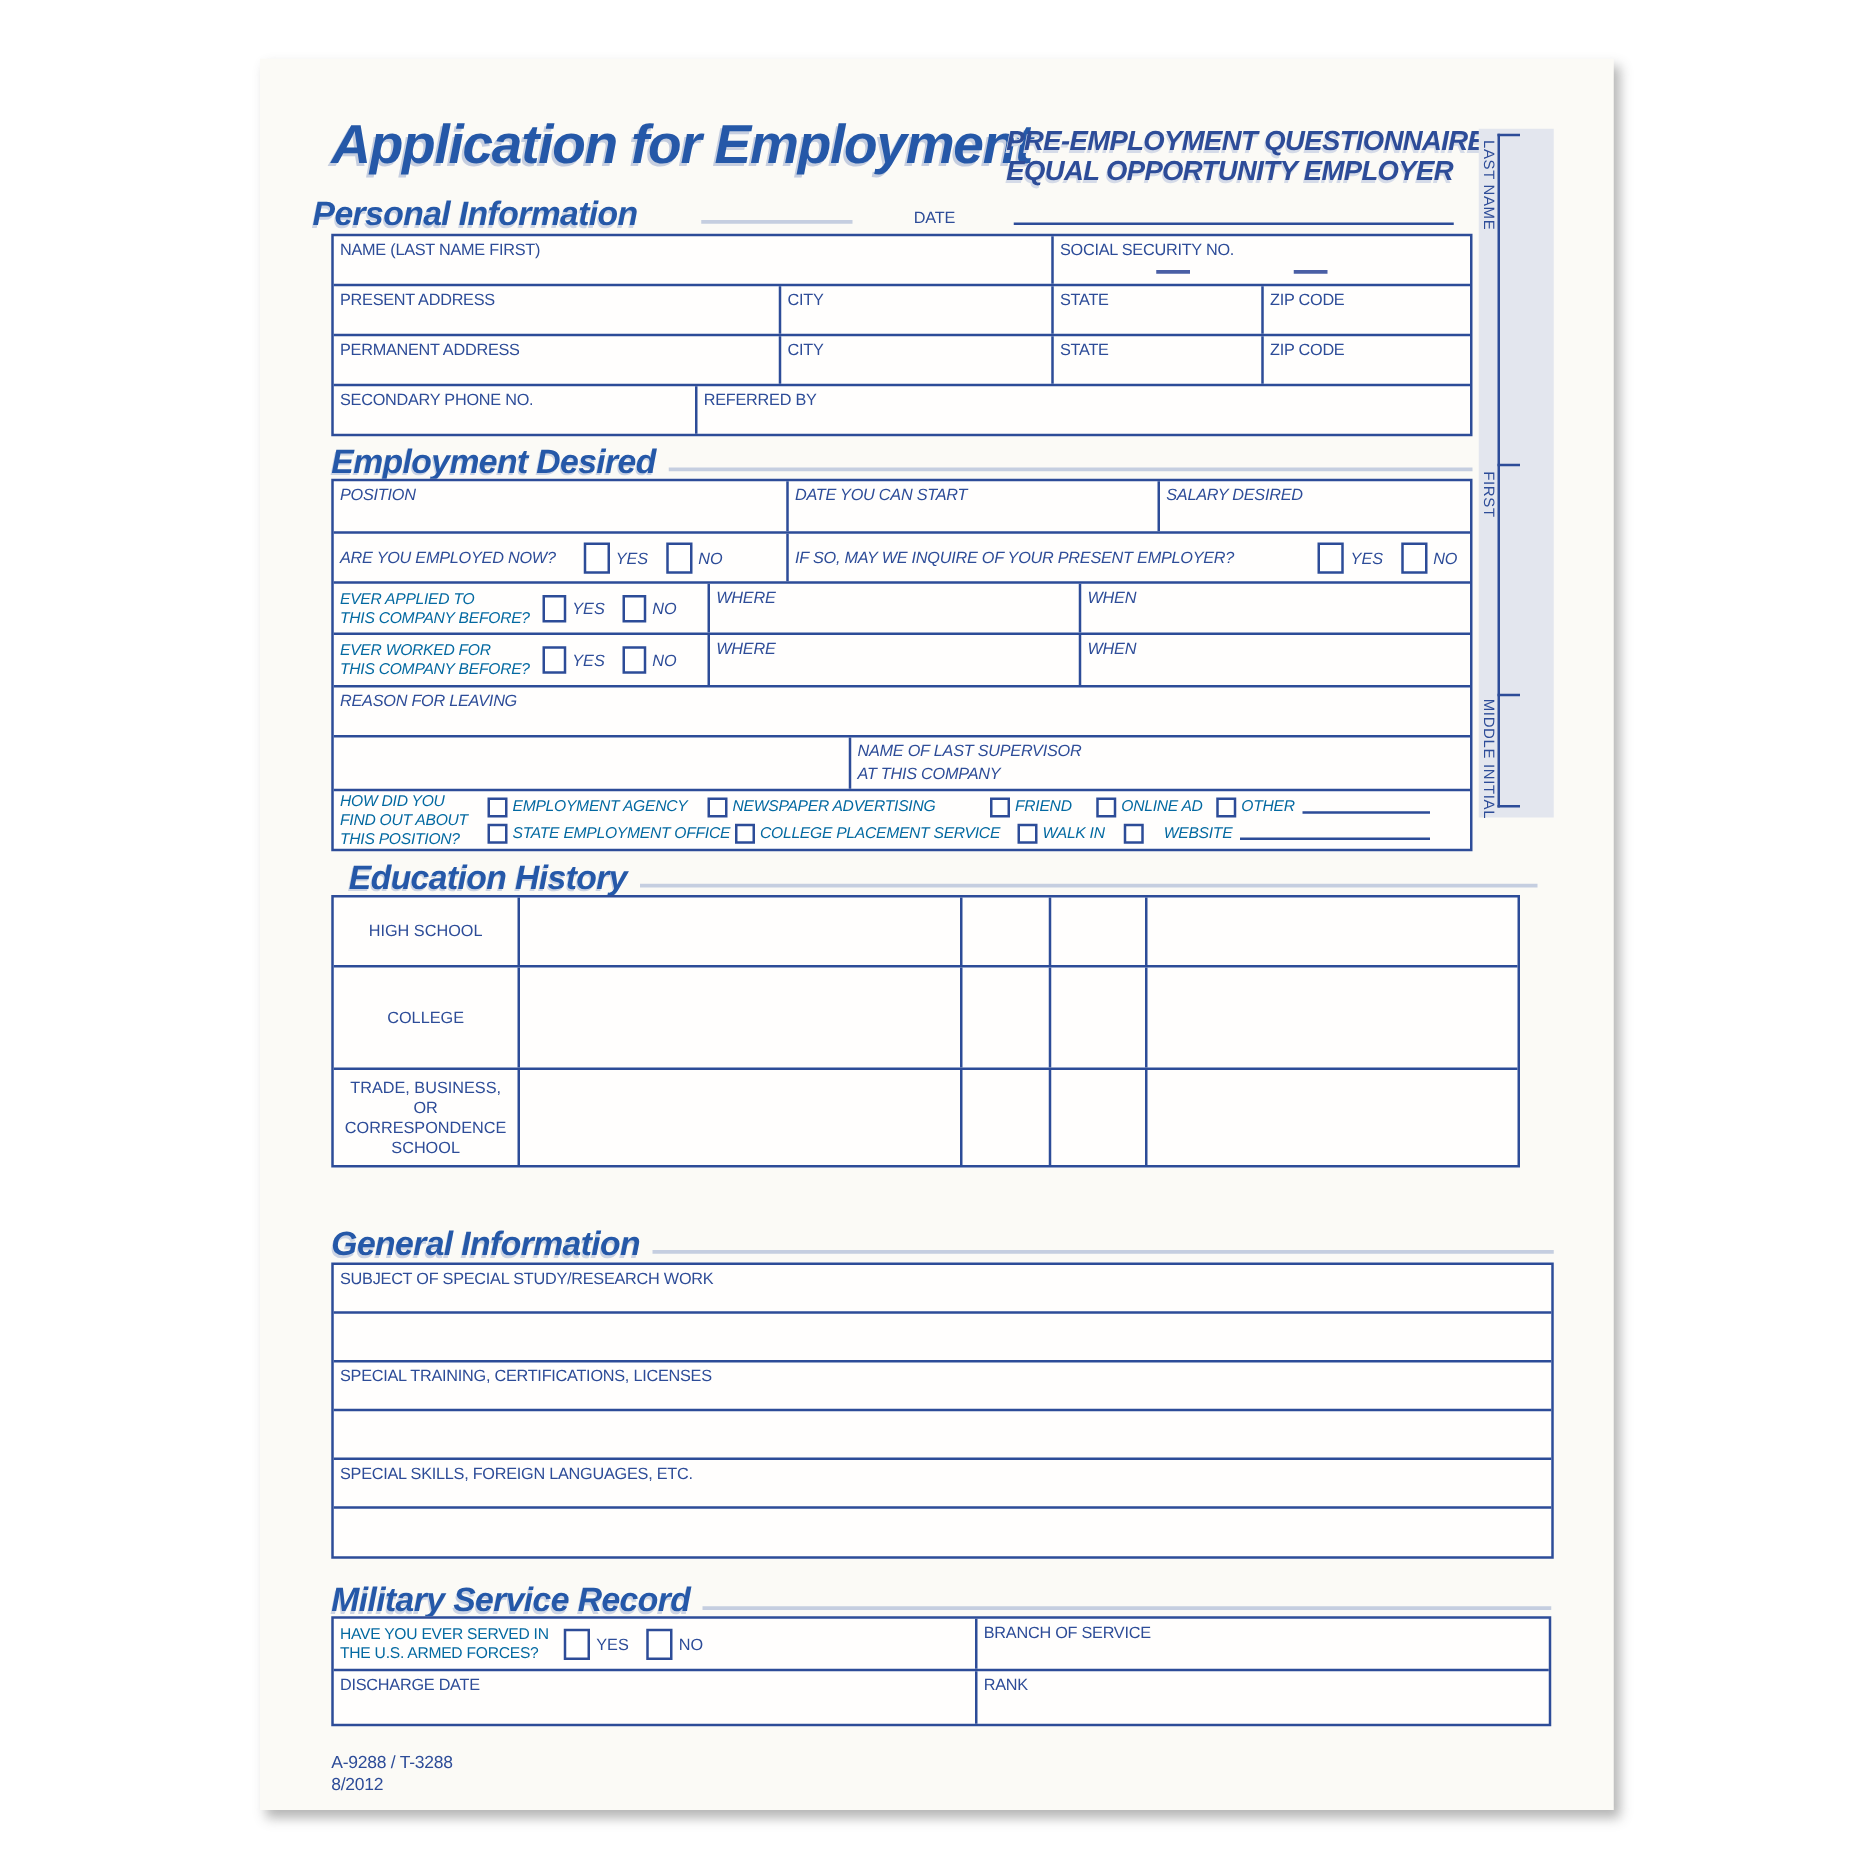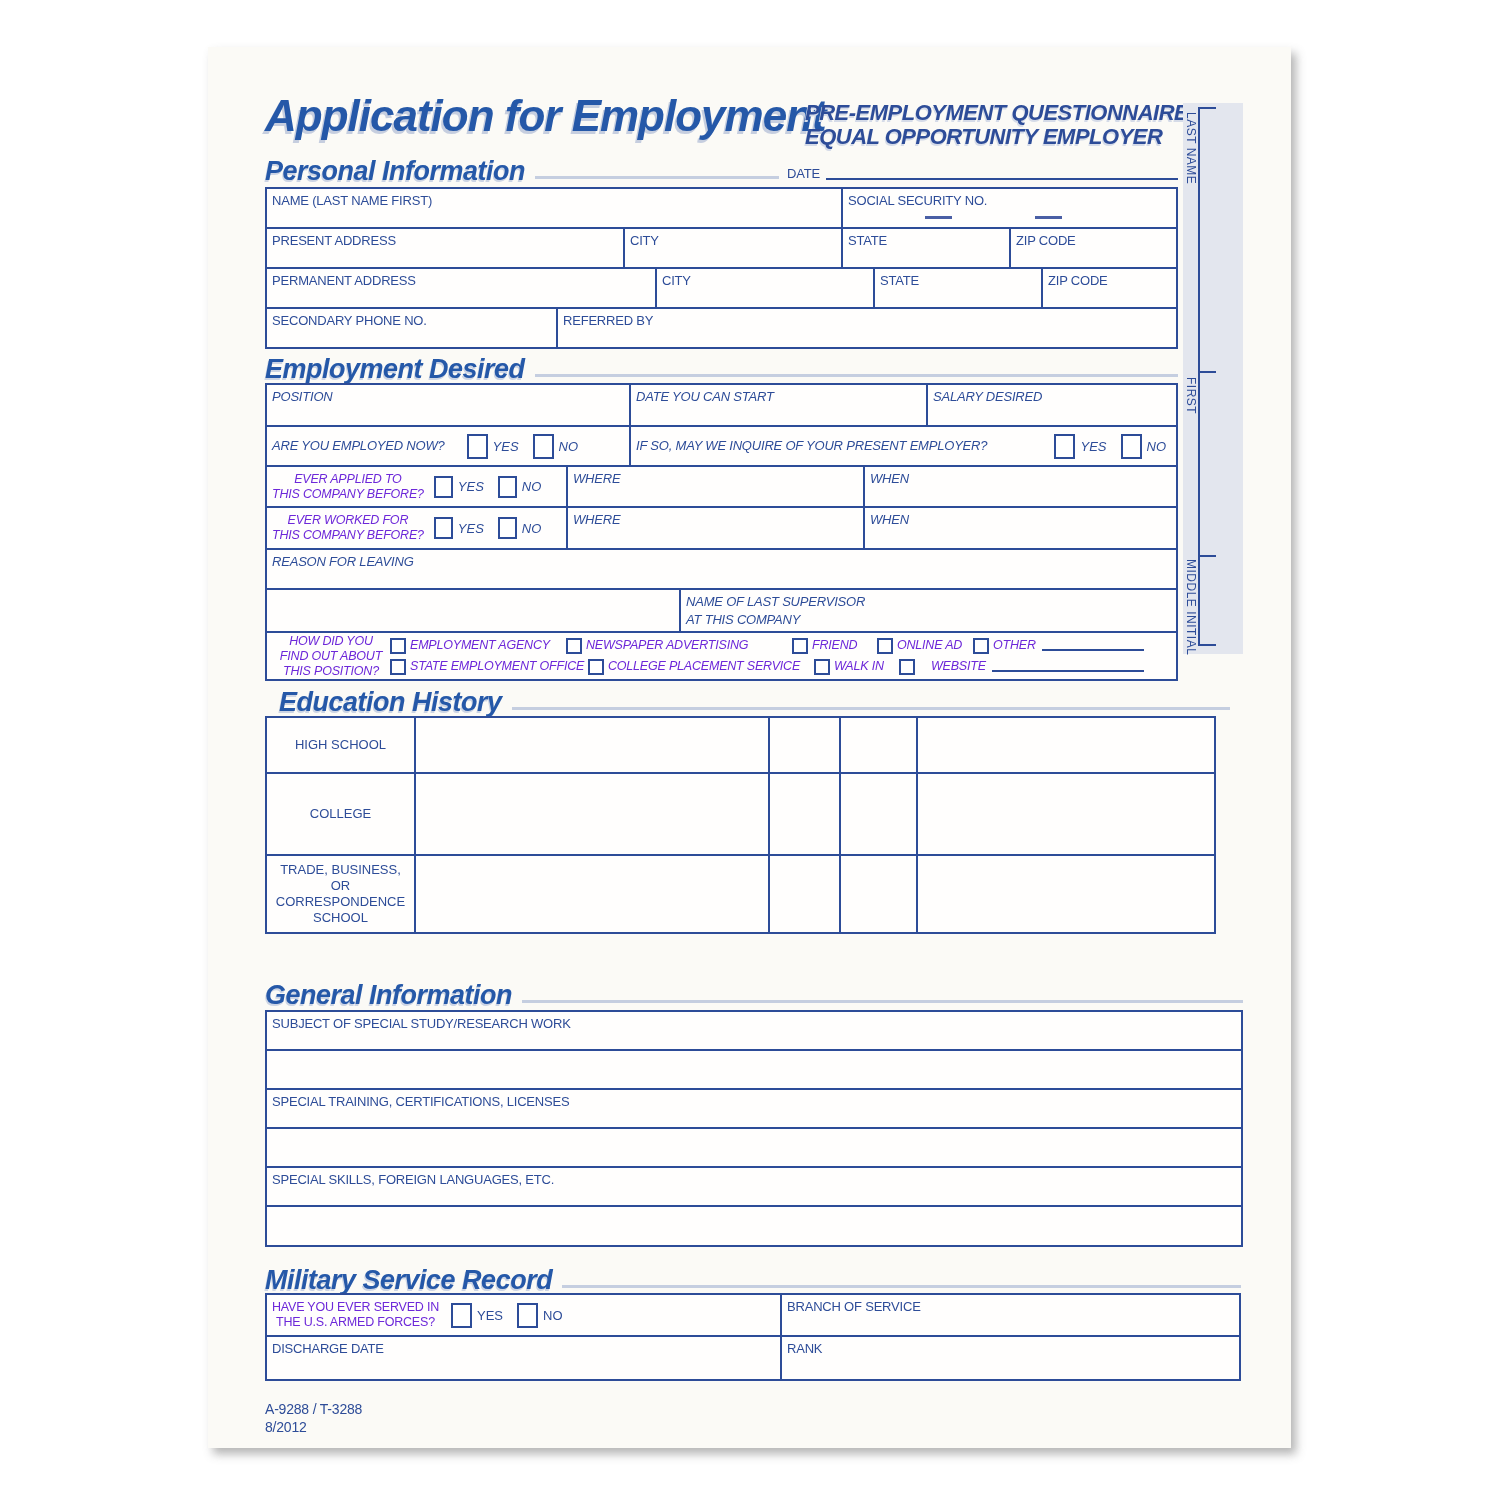--- a/index.html
+++ b/index.html
@@ -22,21 +22,21 @@
     text-shadow:-1px 2px 0 #d5dbe8;
   }
   .hrow { display:flex; align-items:flex-end; }
   .sec-h {
     font-size:27px; font-weight:bold; font-style:italic; color:#2558a8;
     letter-spacing:-0.5px; white-space:nowrap; line-height:28px;
     text-shadow:-1px 2px 0 #ccd4e4;
   }
   .rule { flex:1; height:3px; background:#c5cee0; margin:0 0 6px 10px; }
   .lbl { font-size:13px; color:#2d4c98; line-height:1.15; letter-spacing:-0.2px; }
-  .lbl2 { font-size:12.5px; color:#6d28d9; line-height:1.2; letter-spacing:-0.2px;text-align:center; }
+  .lbl2 { font-size:12.5px; color:#0369a1; line-height:1.2; letter-spacing:-0.2px; }
 
   
   .t  { border:2px solid #2d4c98; background:#fffefd; }
   .tr { display:flex; border-bottom:2px solid #2d4c98; }
   .tr:last-child { border-bottom:none; }
   .td { border-right:2px solid #2d4c98; padding:2px 5px; position:relative; }
   .td:last-child { border-right:none; }
   .vc { display:flex; align-items:center; }
 
   
@@ -80,21 +80,21 @@
     <div class="vline"></div>
     <div class="tick" style="top:4px"></div>
     <div class="tick" style="top:268px"></div>
     <div class="tick" style="top:452px"></div>
     <div class="tick" style="top:541px"></div>
     <div class="vlabel" style="top:9px">LAST NAME</div>
     <div class="vlabel" style="top:274px">FIRST</div>
     <div class="vlabel" style="top:456px">MIDDLE INITIAL</div>
   </div>
 
-  <div class="abs hrow" style="left:57px; top:110px; width:913px;">
+  <div class="abs hrow" style="left:42px; top:110px; width:913px;gap:41px;">
     <div class="sec-h">Personal Information</div>
     <div class="rule"></div>
     <div class="lbl" style="margin:0 6px 3px 8px">DATE</div>
     <div style="width:352px; height:2px; background:#2d4c98; margin-bottom:5px;"></div>
   </div>
 
   <div class="abs t" style="left:57px; top:140px; width:913px;">
     <div class="tr" style="height:40px">
       <div class="td" style="width:576px">
         <span class="lbl">NAME (LAST NAME FIRST)</span>
@@ -113,21 +113,21 @@
         <span class="lbl">CITY</span>
       </div>
       <div class="td" style="width:168px">
         <span class="lbl">STATE</span>
       </div>
       <div class="td" style="flex:1">
         <span class="lbl">ZIP CODE</span>
       </div>
     </div>
     <div class="tr" style="height:40px">
-      <div class="td" style="width:390px">
+      <div class="td" style="width:358px">
         <span class="lbl">PERMANENT ADDRESS</span>
       </div>
       <div class="td" style="width:218px">
         <span class="lbl">CITY</span>
       </div>
       <div class="td" style="width:168px">
         <span class="lbl">STATE</span>
       </div>
       <div class="td" style="flex:1">
         <span class="lbl">ZIP CODE</span>

